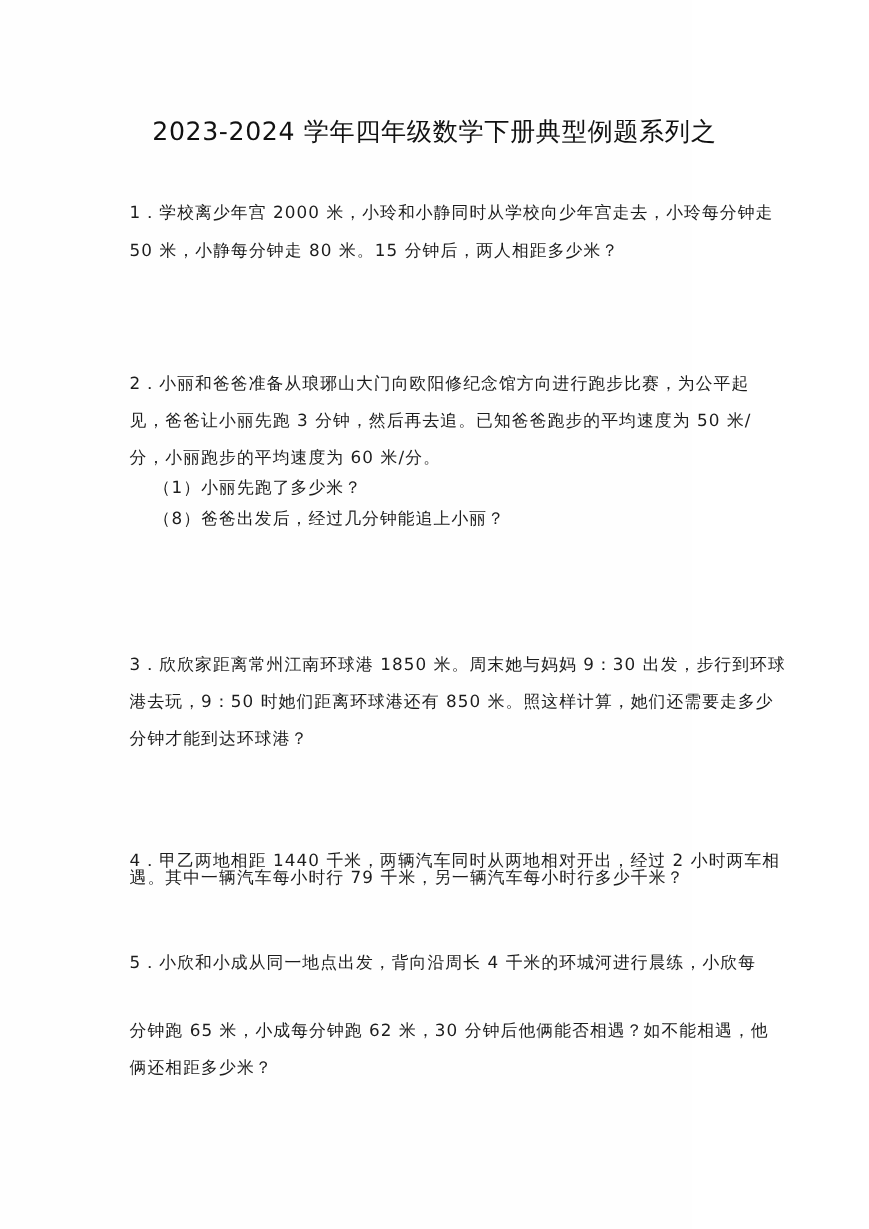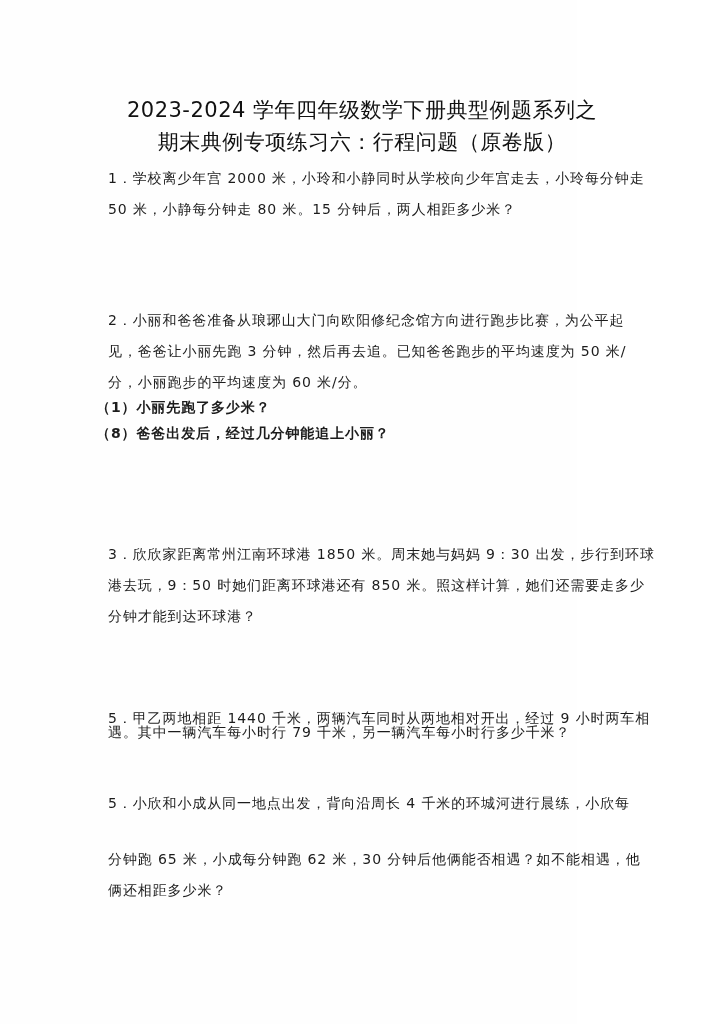--- a/index.html
+++ b/index.html
@@ -37,29 +37,28 @@
     .line {
       position: absolute;
       left: 108px;
       width: 520px;
       font-size: 14px;
       line-height: 20px;
       letter-spacing: 0.9px;
       white-space: nowrap;
       color: #1c1c1c;
     }
-    .sub { left: 96px; font-weight: bold; }
+    .sub { left: 128px; }
   </style>
 </head>
 <body>
 
 <div class="page">
 
   <div class="title l1">2023-2024 学年四年级数学下册典型例题系列之</div>
-  <div class="title l2">期末典例专项练习六：行程问题（原卷版）</div>
 
   <div>
     <div class="line" style="top:168px">1．学校离少年宫 2000 米，小玲和小静同时从学校向少年宫走去，小玲每分钟走</div>
     <div class="line" style="top:199px">50 米，小静每分钟走 80 米。15 分钟后，两人相距多少米？</div>
   </div>
 
   <div>
     <div class="line" style="top:310px">2．小丽和爸爸准备从琅琊山大门向欧阳修纪念馆方向进行跑步比赛，为公平起</div>
     <div class="line" style="top:341px">见，爸爸让小丽先跑 3 分钟，然后再去追。已知爸爸跑步的平均速度为 50 米/</div>
     <div class="line" style="top:372px">分，小丽跑步的平均速度为 60 米/分。</div>
@@ -67,21 +66,21 @@
     <div class="line sub" style="top:423px">（8）爸爸出发后，经过几分钟能追上小丽？</div>
   </div>
 
   <div>
     <div class="line" style="top:544px">3．欣欣家距离常州江南环球港 1850 米。周末她与妈妈 9：30 出发，步行到环球</div>
     <div class="line" style="top:575px">港去玩，9：50 时她们距离环球港还有 850 米。照这样计算，她们还需要走多少</div>
     <div class="line" style="top:606px">分钟才能到达环球港？</div>
   </div>
 
   <div>
-    <div class="line" style="top:708px">5．甲乙两地相距 1440 千米，两辆汽车同时从两地相对开出，经过 9 小时两车相</div>
+    <div class="line" style="top:708px">4．甲乙两地相距 1440 千米，两辆汽车同时从两地相对开出，经过 2 小时两车相</div>
     <div class="line" style="top:722px">遇。其中一辆汽车每小时行 79 千米，另一辆汽车每小时行多少千米？</div>
   </div>
 
   <div>
     <div class="line" style="top:793px">5．小欣和小成从同一地点出发，背向沿周长 4 千米的环城河进行晨练，小欣每</div>
     <div class="line" style="top:849px">分钟跑 65 米，小成每分钟跑 62 米，30 分钟后他俩能否相遇？如不能相遇，他</div>
     <div class="line" style="top:880px">俩还相距多少米？</div>
   </div>
 
 </div>

